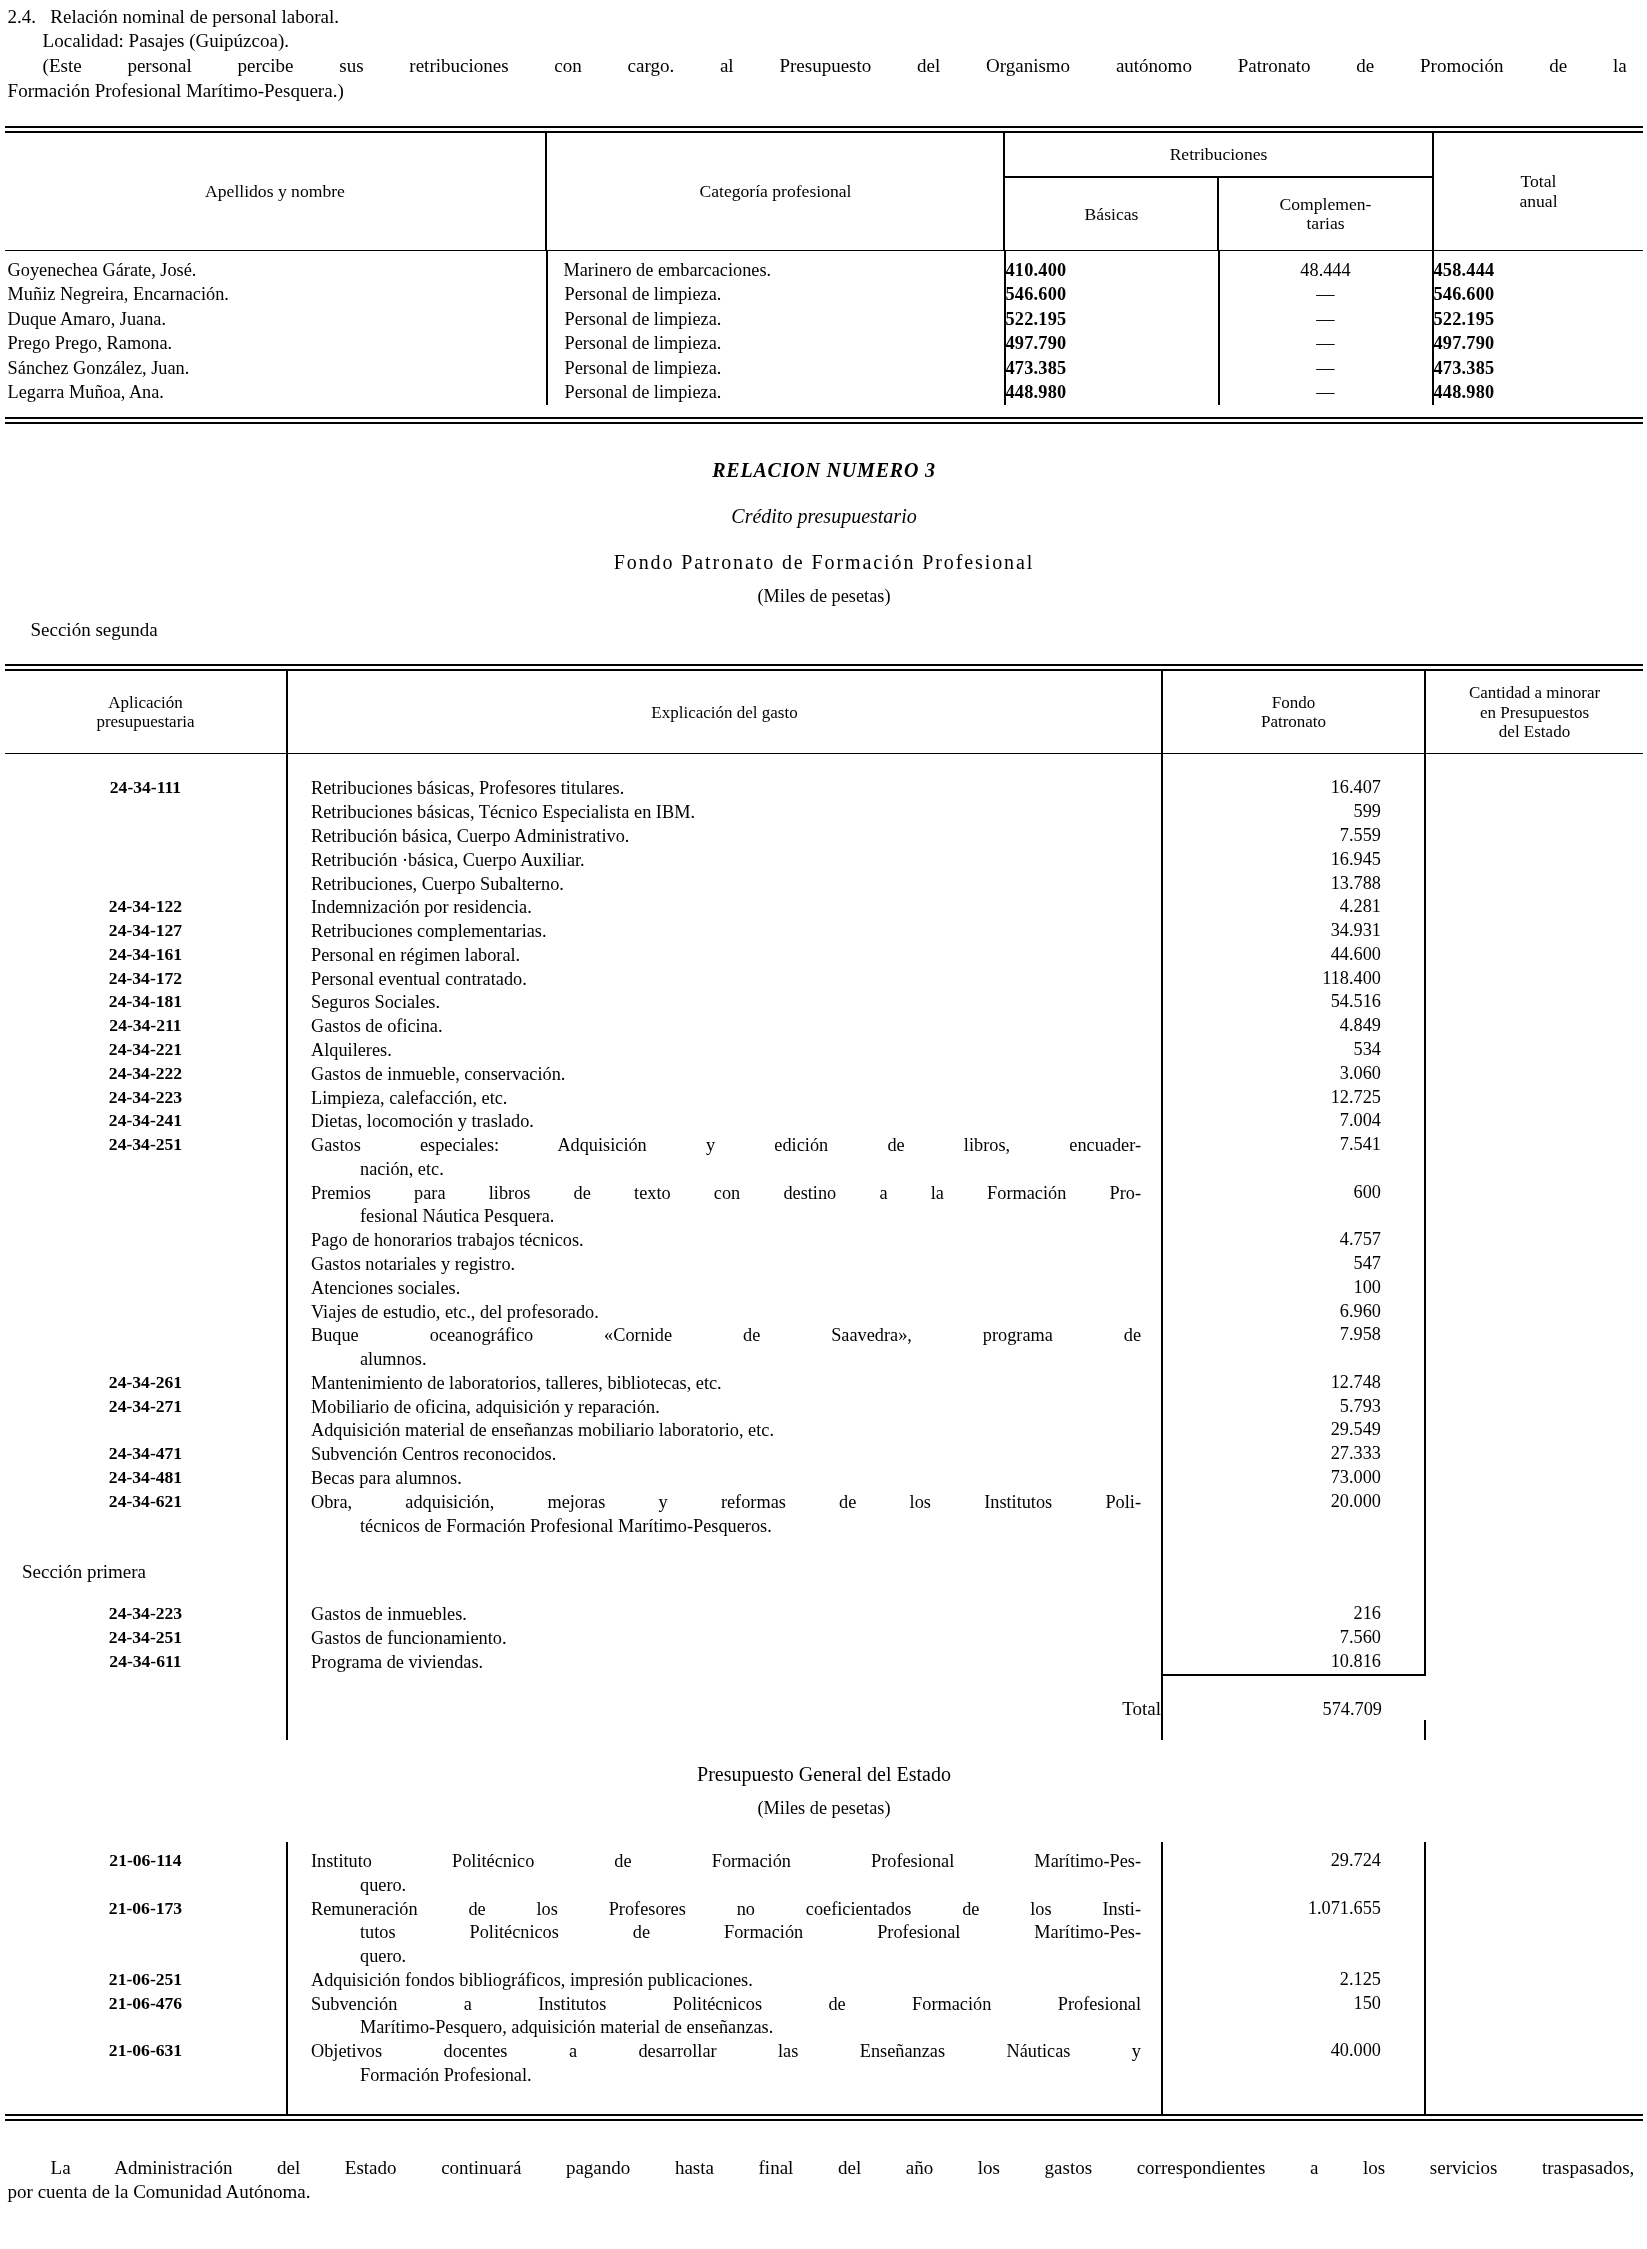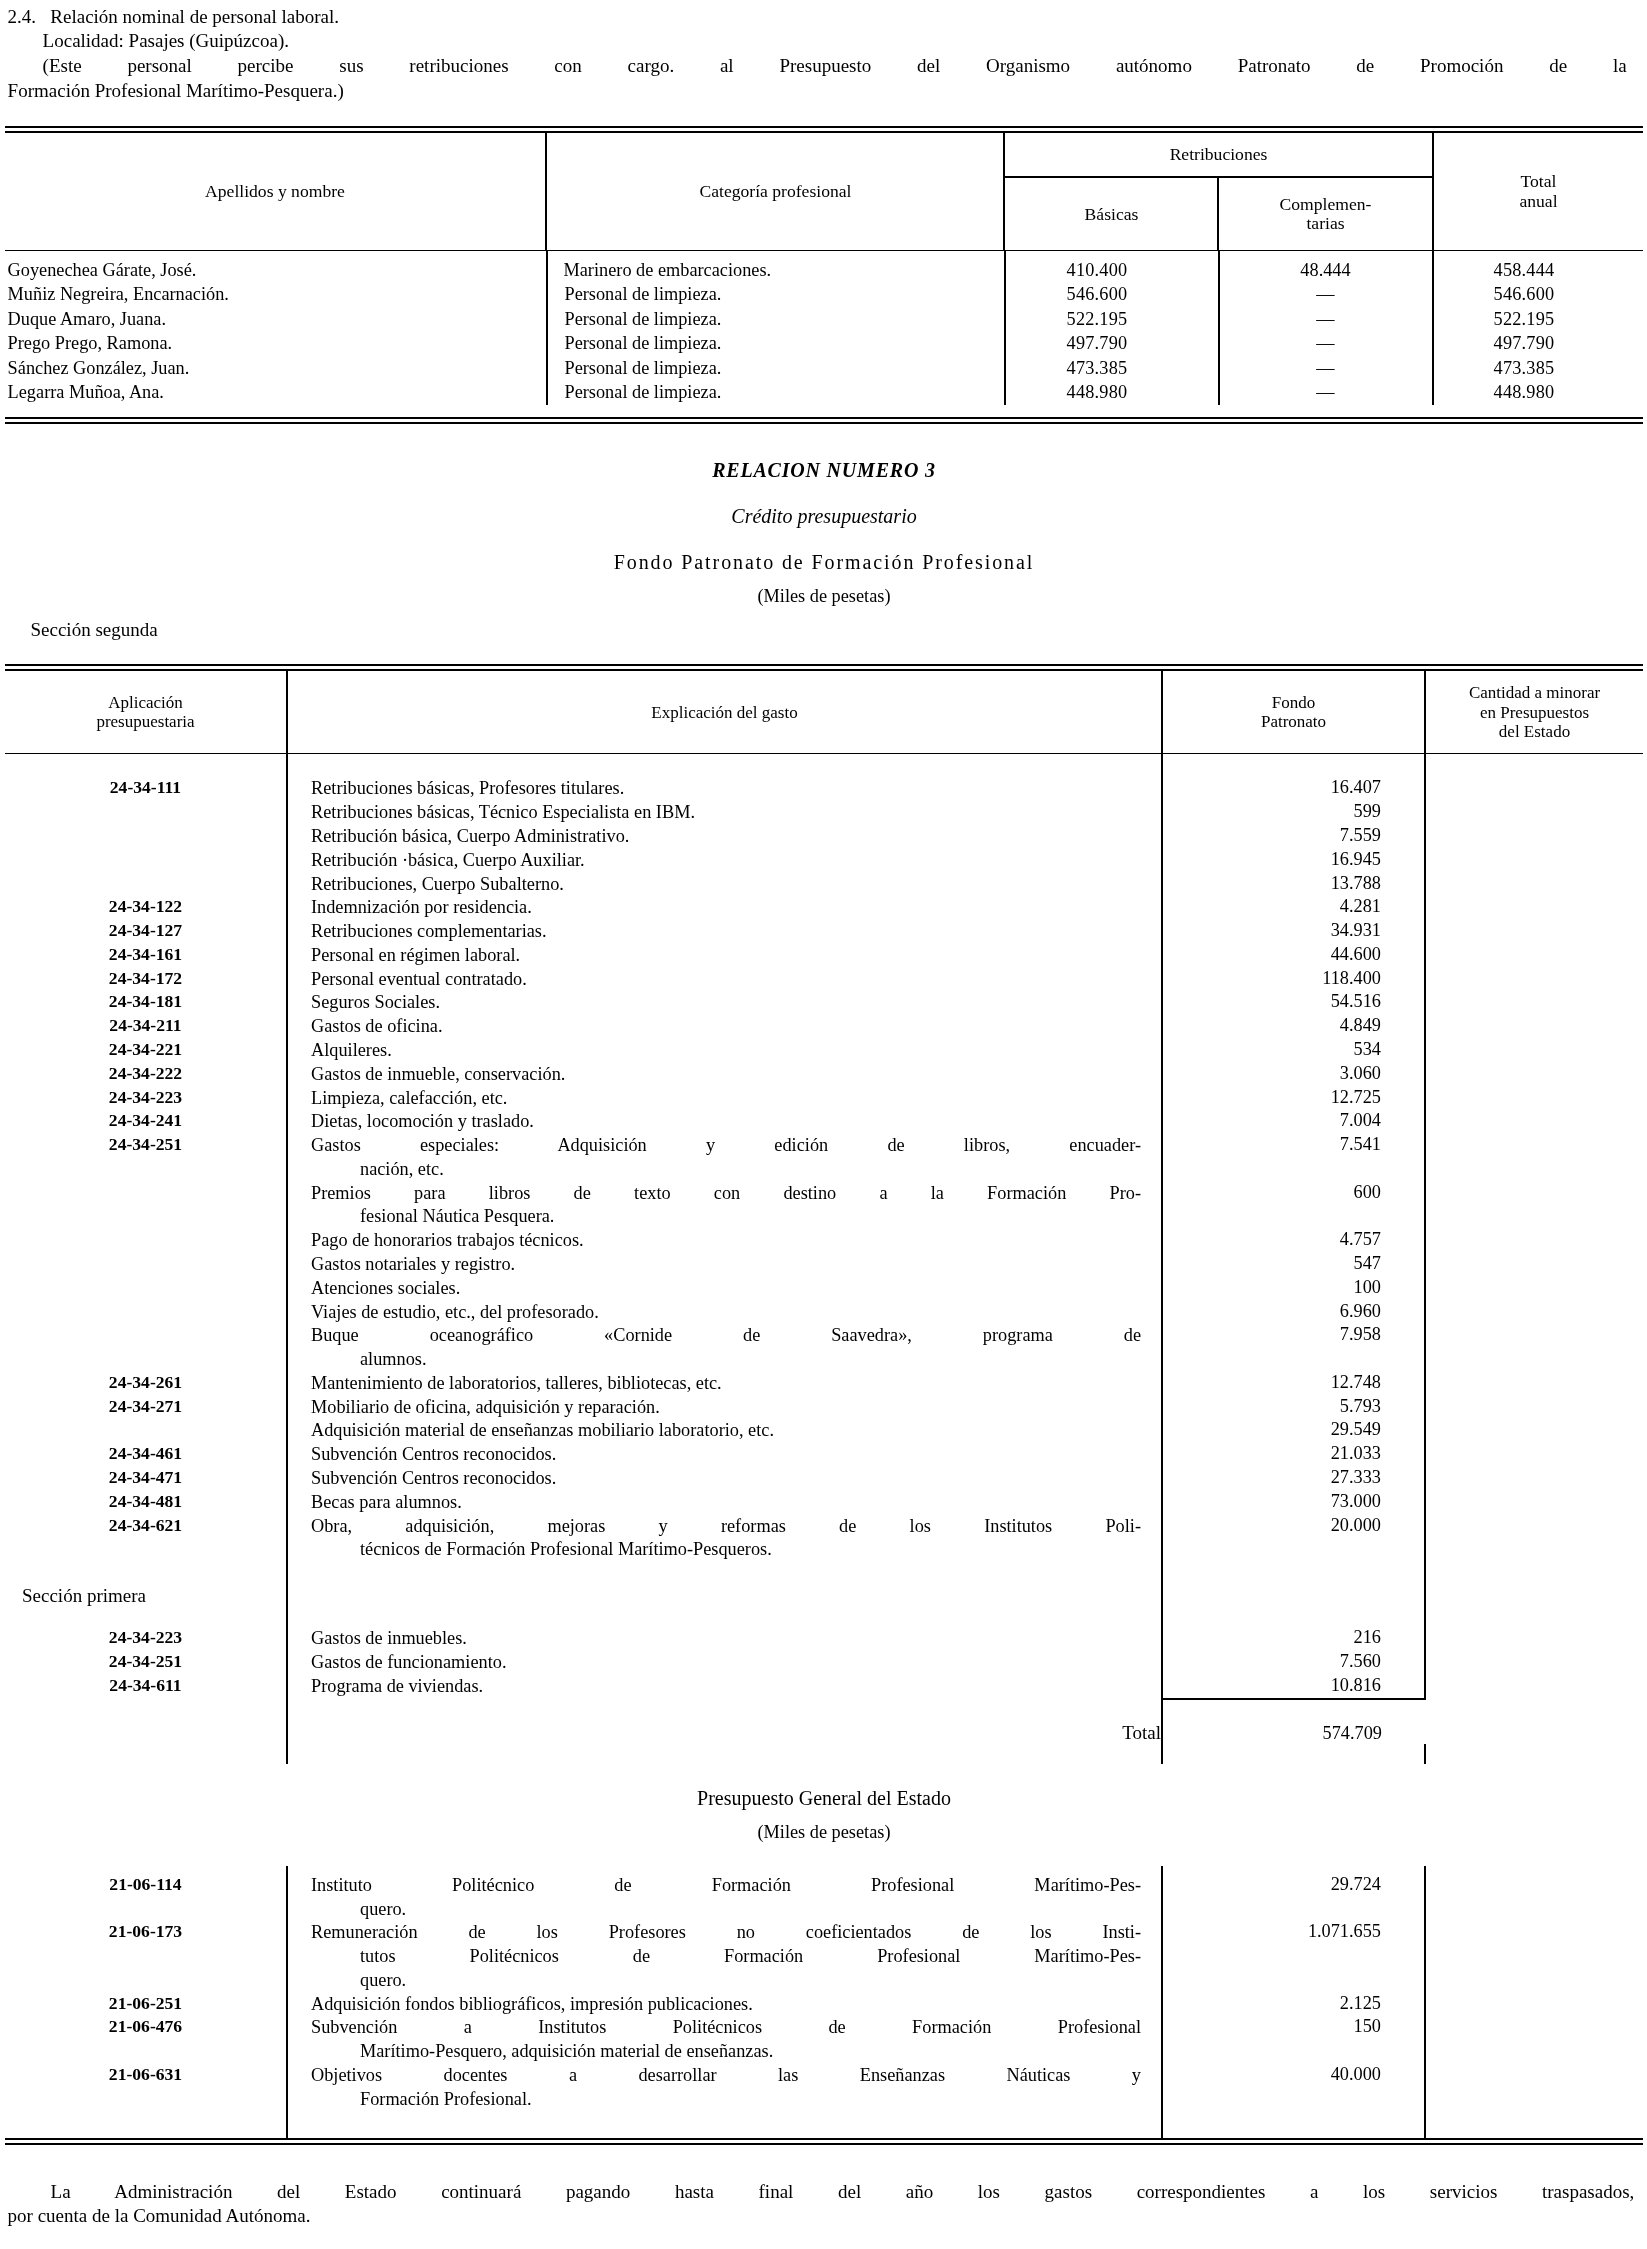--- a/index.html
+++ b/index.html
@@ -71,21 +71,21 @@
   }
   .t1 td, .t1 th { vertical-align: top; padding: 0; }
   .t1 .vline { border-right: 2.3px solid #000; margin-left: 24px; }
   .t1 .hdr {
     text-align: center;
     font-weight: normal;
     font-size: 17.6px;
     line-height: 1.12;
   }
   .t1 .subrule { border-bottom: 2.3px solid #000; }
-  .num { text-align: center; padding-right: 29px !important; letter-spacing: 0.2px; }
+  .num { text-align: left; padding-right: 29px !important; letter-spacing: 0.2px; font-weight: bold; }
   .numc { text-align: center; }
   .t1 .body td { line-height: 1.34; }
   .t1 .name { padding-left: 3.1px; }
   .t1 .cat { padding-left: 17px; }
 
   .spacer-sm { height: 12.2px; }
   .spacer-md { height: 23px; }
   .spacer-lg { height: 35px; }
 
   
@@ -516,28 +516,20 @@
         </tr>
         <tr>
           <td class="vline code"></td>
           <td class="vline expl">
             <div class="rowline">Adquisición material de enseñanzas mobiliario laboratorio, etc.</div>
           </td>
           <td class="vline amount">29.549</td>
           <td></td>
         </tr>
         <tr>
-          <td class="vline code">24-34-461</td>
-          <td class="vline expl">
-            <div class="rowline">Subvención Centros reconocidos.</div>
-          </td>
-          <td class="vline amount">21.033</td>
-          <td></td>
-        </tr>
-        <tr>
           <td class="vline code">24-34-471</td>
           <td class="vline expl">
             <div class="rowline">Subvención Centros reconocidos.</div>
           </td>
           <td class="vline amount">27.333</td>
           <td></td>
         </tr>
         <tr>
           <td class="vline code">24-34-481</td>
           <td class="vline expl">

